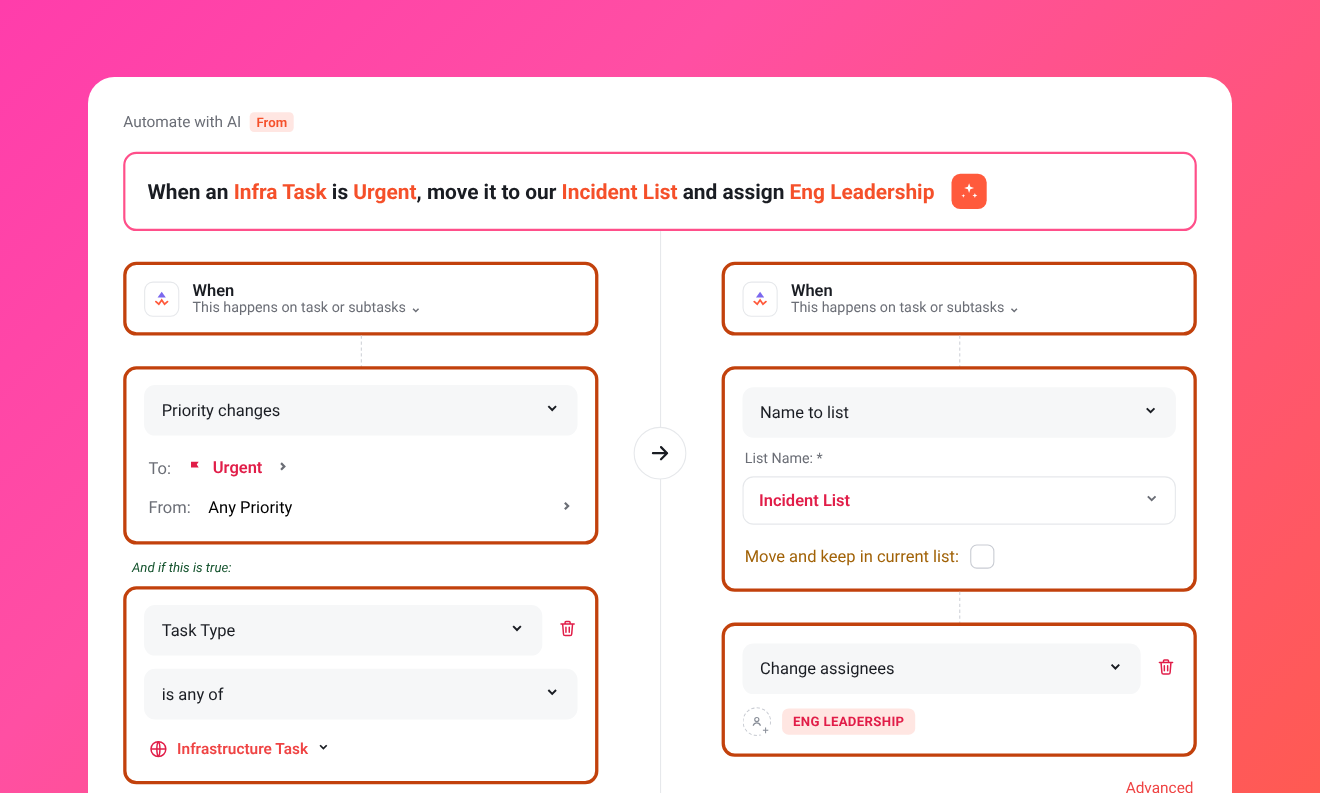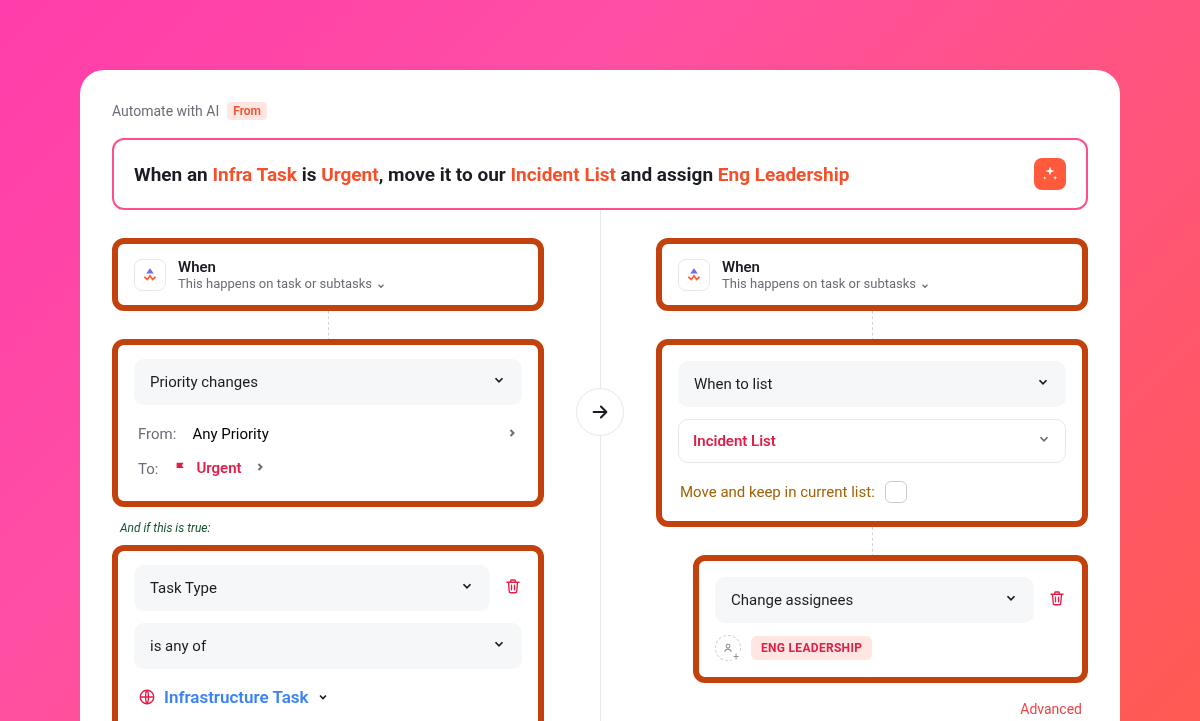--- a/index.html
+++ b/index.html
@@ -42,21 +42,21 @@
     font-weight: 600;
     padding: 2px 6px;
     border-radius: 4px;
   }
   .prompt-box {
     border: 2px solid #ff4f8a;
     border-radius: 12px;
     padding: 18px 20px;
     display: flex;
     align-items: center;
-    justify-content: space-between;
+    justify-content: flex-start;
     gap: 16px;
     margin-bottom: 28px;
   }
   .prompt-text {
     font-size: 19px;
     font-weight: 700;
     color: #1a1d23;
   }
   .prompt-text .hl { color: #f5502a; }
   .ai-btn {
@@ -100,21 +100,21 @@
     background: #fff;
     border: 1px solid #e6e8eb;
     border-radius: 50%;
     display: flex;
     align-items: center;
     justify-content: center;
     z-index: 3;
   }
   .arrow-circle svg { width: 22px; height: 22px; }
   .card {
-    border: 6px solid #c2410c;
+    border: 3px solid #c2410c;
     border-radius: 12px;
     background: #fff;
     padding: 14px 16px;
     margin-bottom: 14px;
     position: relative;
   }
   .when-card {
     display: flex;
     align-items: center;
     gap: 12px;
@@ -203,23 +203,23 @@
   }
   .sel-with-trash .sel { flex: 1; margin-bottom: 0; gap: 16px; }
   .trash svg { width: 18px; height: 18px; stroke: #e11d48; }
   .tag-row {
     display: flex;
     align-items: center;
     gap: 10px;
     padding: 6px 4px;
   }
   .tag {
-    color: #3b82f6;
+    color: #ef4444;
     font-weight: 600;
-    font-size: 17px;
+    font-size: 14px;
     display: inline-flex;
     align-items: center;
     gap: 8px;
   }
   .tag .globe { width: 18px; height: 18px; }
   .tag .caret svg { width: 12px; height: 12px; stroke: #1a1d23; }
   .field-label {
     font-size: 13px;
     color: #6b6e76;
     margin: 4px 0 8px 2px;
@@ -294,21 +294,21 @@
   .advanced {
     position: absolute;
     right: 0;
     bottom: -40px;
     font-size: 14px;
     color: #ef4444;
   }
   .card.trigger-card { }
   .card.trigger-card .sel:last-child { margin-bottom: 0; }
   .col-right .card.action-card { padding: 16px; position: relative; }
-  .right-cards-wrap { position: relative; margin-left: 37px; }
+  .right-cards-wrap { position: relative; }
 </style>
 </head>
 <body>
 
 <div class="outer">
   <div class="panel">
 
     <div class="header-row">
       <span class="header-title">Automate with AI</span>
       <span class="beta-badge">From</span>
@@ -354,43 +354,43 @@
           </div>
         </div>
 
         <div class="connector"></div>
 
         <div class="card trigger-card">
           <div class="sel">
             <span>Priority changes</span>
             <span class="caret"><svg viewBox="0 0 16 16" fill="none">
                   <path d="M4 6l4 4 4-4"></path>
-                </svg></span>
-          </div>
-          <div class="row">
-            <span class="label">From:</span>
-            <span class="val">Any Priority</span>
-            <span class="chev-r"><svg viewBox="0 0 12 12" fill="none">
-                  <path d="M4.5 3l3 3-3 3"></path>
                 </svg></span>
           </div>
           <div class="row">
             <span class="label">To:</span>
             <span class="val">
               <span class="urgent">
                 <svg viewBox="0 0 16 16" fill="#e11d48">
                     <path d="M3 2v12M3 2h8l-2 3 2 3H3"></path>
                   </svg>
                 <span>Urgent</span>
                 <span class="chev-r" style="margin-left:4px;"><svg viewBox="0 0 12 12" fill="none" stroke="#e11d48" stroke-width="2">
                       <path d="M4.5 3l3 3-3 3"></path>
                     </svg></span>
               </span>
             </span>
           </div>
+          <div class="row">
+            <span class="label">From:</span>
+            <span class="val">Any Priority</span>
+            <span class="chev-r"><svg viewBox="0 0 12 12" fill="none">
+                  <path d="M4.5 3l3 3-3 3"></path>
+                </svg></span>
+          </div>
         </div>
 
         <div class="cond-hint">And if this is true:</div>
 
         <div class="card trigger-card">
           <div class="sel-with-trash">
             <div class="sel">
               <span>Task Type</span>
               <span class="caret"><svg viewBox="0 0 16 16" fill="none">
                     <path d="M4 6l4 4 4-4"></path>
@@ -440,25 +440,26 @@
                     <path d="M3 4.5l3 3 3-3"></path>
                   </svg></span>
             </div>
           </div>
         </div>
 
         <div class="connector"></div>
 
         <div class="card action-card">
           <div class="sel">
-            <span>When to list</span>
+            <span>Name to list</span>
             <span class="caret"><svg viewBox="0 0 16 16" fill="none">
                   <path d="M4 6l4 4 4-4"></path>
                 </svg></span>
           </div>
+          <div class="field-label">List Name: *</div>
           <div class="select-box">
             <span>Incident List</span>
             <span class="caret"><svg viewBox="0 0 16 16" fill="none">
                   <path d="M4 6l4 4 4-4"></path>
                 </svg></span>
           </div>
           <div class="check-row">
             <span>Move and keep in current list:</span>
             <span class="checkbox"></span>
           </div>

